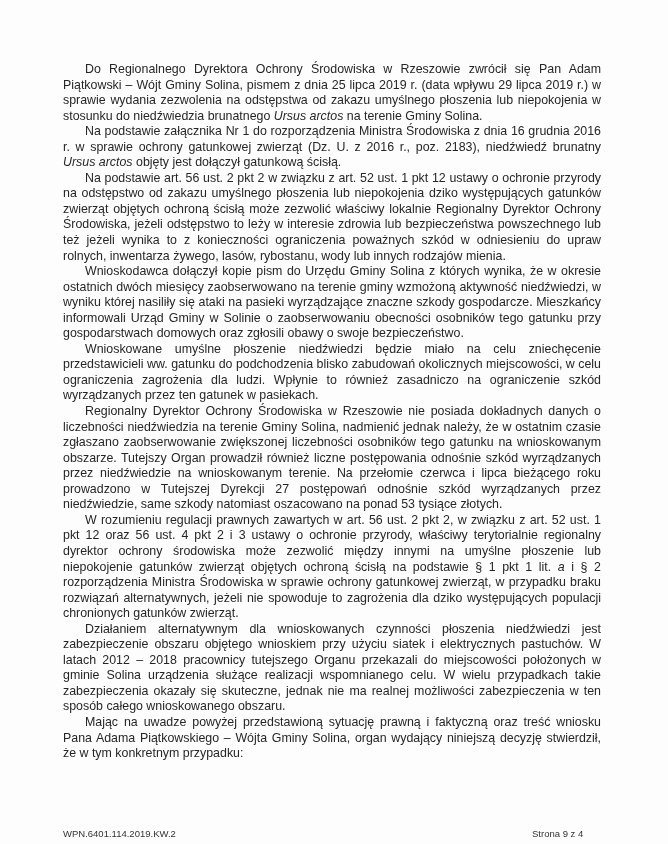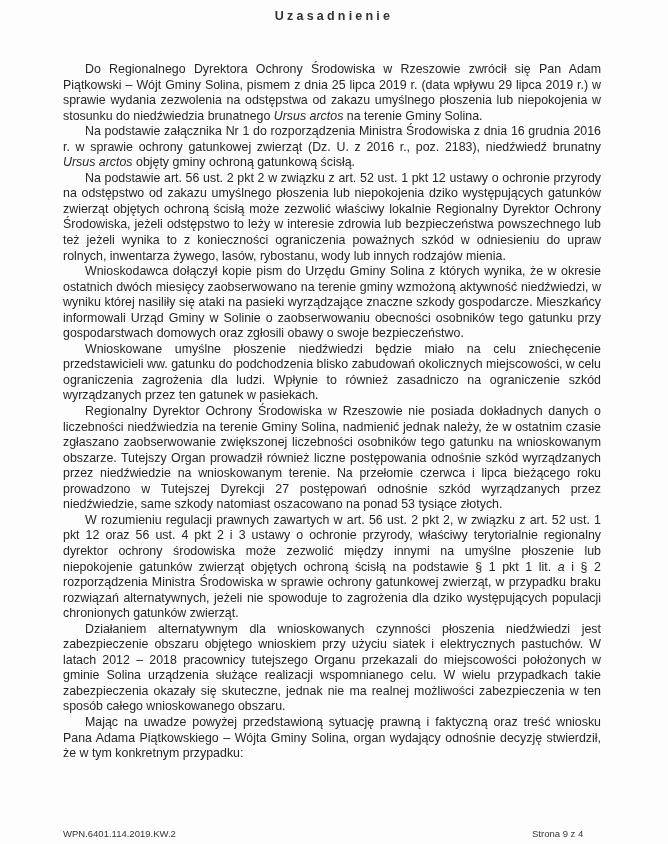--- a/index.html
+++ b/index.html
@@ -18,27 +18,26 @@
   }
   .body-text p { margin: 0; text-indent: 22px; text-align: justify; }
   i { font-style: italic; }
   .footer-left { position: absolute; left: 63px; top: 828px; font-size: 9.5px; color: #333; text-align: center; }
   .footer-right { position: absolute; left: 532px; top: 828px; font-size: 9.5px; color: #333; }
 </style>
 </head>
 <body>
 
 <div class="page">
-  <div class="title">Uzasadnienie</div>
   <div class="body-text" id="body-text">
       <p><span>Do Regionalnego Dyrektora Ochrony Środowiska w Rzeszowie zwrócił się Pan Adam Piątkowski – Wójt Gminy Solina, pismem z dnia 25 lipca 2019 r. (data wpływu 29 lipca 2019 r.) w sprawie wydania zezwolenia na odstępstwa od zakazu umyślnego płoszenia lub niepokojenia w stosunku do niedźwiedzia brunatnego </span><i>Ursus arctos</i><span> na terenie Gminy Solina.</span></p>
-      <p><span>Na podstawie załącznika Nr 1 do rozporządzenia Ministra Środowiska z dnia 16 grudnia 2016 r. w sprawie ochrony gatunkowej zwierząt (Dz. U. z 2016 r., poz. 2183), niedźwiedź brunatny </span><i>Ursus arctos</i><span> objęty gminy ochroną gatunkową ścisłą.</span></p>
+      <p><span>Na podstawie załącznika Nr 1 do rozporządzenia Ministra Środowiska z dnia 16 grudnia 2016 r. w sprawie ochrony gatunkowej zwierząt (Dz. U. z 2016 r., poz. 2183), niedźwiedź brunatny </span><i>Ursus arctos</i><span> objęty jest dołączył gatunkową ścisłą.</span></p>
       <p><span>Na podstawie art. 56 ust. 2 pkt 2 w związku z art. 52 ust. 1 pkt 12 ustawy o ochronie przyrody na odstępstwo od zakazu umyślnego płoszenia lub niepokojenia dziko występujących gatunków zwierząt objętych ochroną ścisłą może zezwolić właściwy lokalnie Regionalny Dyrektor Ochrony Środowiska, jeżeli odstępstwo to leży w interesie zdrowia lub bezpieczeństwa powszechnego lub też jeżeli wynika to z konieczności ograniczenia poważnych szkód w odniesieniu do upraw rolnych, inwentarza żywego, lasów, rybostanu, wody lub innych rodzajów mienia.</span></p>
       <p><span>Wnioskodawca dołączył kopie pism do Urzędu Gminy Solina z których wynika, że w okresie ostatnich dwóch miesięcy zaobserwowano na terenie gminy wzmożoną aktywność niedźwiedzi, w wyniku której nasiliły się ataki na pasieki wyrządzające znaczne szkody gospodarcze. Mieszkańcy informowali Urząd Gminy w Solinie o zaobserwowaniu obecności osobników tego gatunku przy gospodarstwach domowych oraz zgłosili obawy o swoje bezpieczeństwo.</span></p>
       <p><span>Wnioskowane umyślne płoszenie niedźwiedzi będzie miało na celu zniechęcenie przedstawicieli ww. gatunku do podchodzenia blisko zabudowań okolicznych miejscowości, w celu ograniczenia zagrożenia dla ludzi. Wpłynie to również zasadniczo na ograniczenie szkód wyrządzanych przez ten gatunek w pasiekach.</span></p>
       <p><span>Regionalny Dyrektor Ochrony Środowiska w Rzeszowie nie posiada dokładnych danych o liczebności niedźwiedzia na terenie Gminy Solina, nadmienić jednak należy, że w ostatnim czasie zgłaszano zaobserwowanie zwiększonej liczebności osobników tego gatunku na wnioskowanym obszarze. Tutejszy Organ prowadził również liczne postępowania odnośnie szkód wyrządzanych przez niedźwiedzie na wnioskowanym terenie. Na przełomie czerwca i lipca bieżącego roku prowadzono w Tutejszej Dyrekcji 27 postępowań odnośnie szkód wyrządzanych przez niedźwiedzie, same szkody natomiast oszacowano na ponad 53 tysiące złotych.</span></p>
       <p><span>W rozumieniu regulacji prawnych zawartych w art. 56 ust. 2 pkt 2, w związku z art. 52 ust. 1 pkt 12 oraz 56 ust. 4 pkt 2 i 3 ustawy o ochronie przyrody, właściwy terytorialnie regionalny dyrektor ochrony środowiska może zezwolić między innymi na umyślne płoszenie lub niepokojenie gatunków zwierząt objętych ochroną ścisłą na podstawie § 1 pkt 1 lit. </span><i>a</i><span> i § 2 rozporządzenia Ministra Środowiska w sprawie ochrony gatunkowej zwierząt, w przypadku braku rozwiązań alternatywnych, jeżeli nie spowoduje to zagrożenia dla dziko występujących populacji chronionych gatunków zwierząt.</span></p>
       <p><span>Działaniem alternatywnym dla wnioskowanych czynności płoszenia niedźwiedzi jest zabezpieczenie obszaru objętego wnioskiem przy użyciu siatek i elektrycznych pastuchów. W latach 2012 – 2018 pracownicy tutejszego Organu przekazali do miejscowości położonych w gminie Solina urządzenia służące realizacji wspomnianego celu. W wielu przypadkach takie zabezpieczenia okazały się skuteczne, jednak nie ma realnej możliwości zabezpieczenia w ten sposób całego wnioskowanego obszaru.</span></p>
-      <p><span>Mając na uwadze powyżej przedstawioną sytuację prawną i faktyczną oraz treść wniosku Pana Adama Piątkowskiego – Wójta Gminy Solina, organ wydający odnośnie decyzję stwierdził, że w tym konkretnym przypadku:</span></p>
+      <p><span>Mając na uwadze powyżej przedstawioną sytuację prawną i faktyczną oraz treść wniosku Pana Adama Piątkowskiego – Wójta Gminy Solina, organ wydający niniejszą decyzję stwierdził, że w tym konkretnym przypadku:</span></p>
     </div>
   <div class="footer-left">WPN.6401.114.2019.KW.2</div>
   <div class="footer-right">Strona 9 z 4</div>
 </div>
 
 </body></html>

